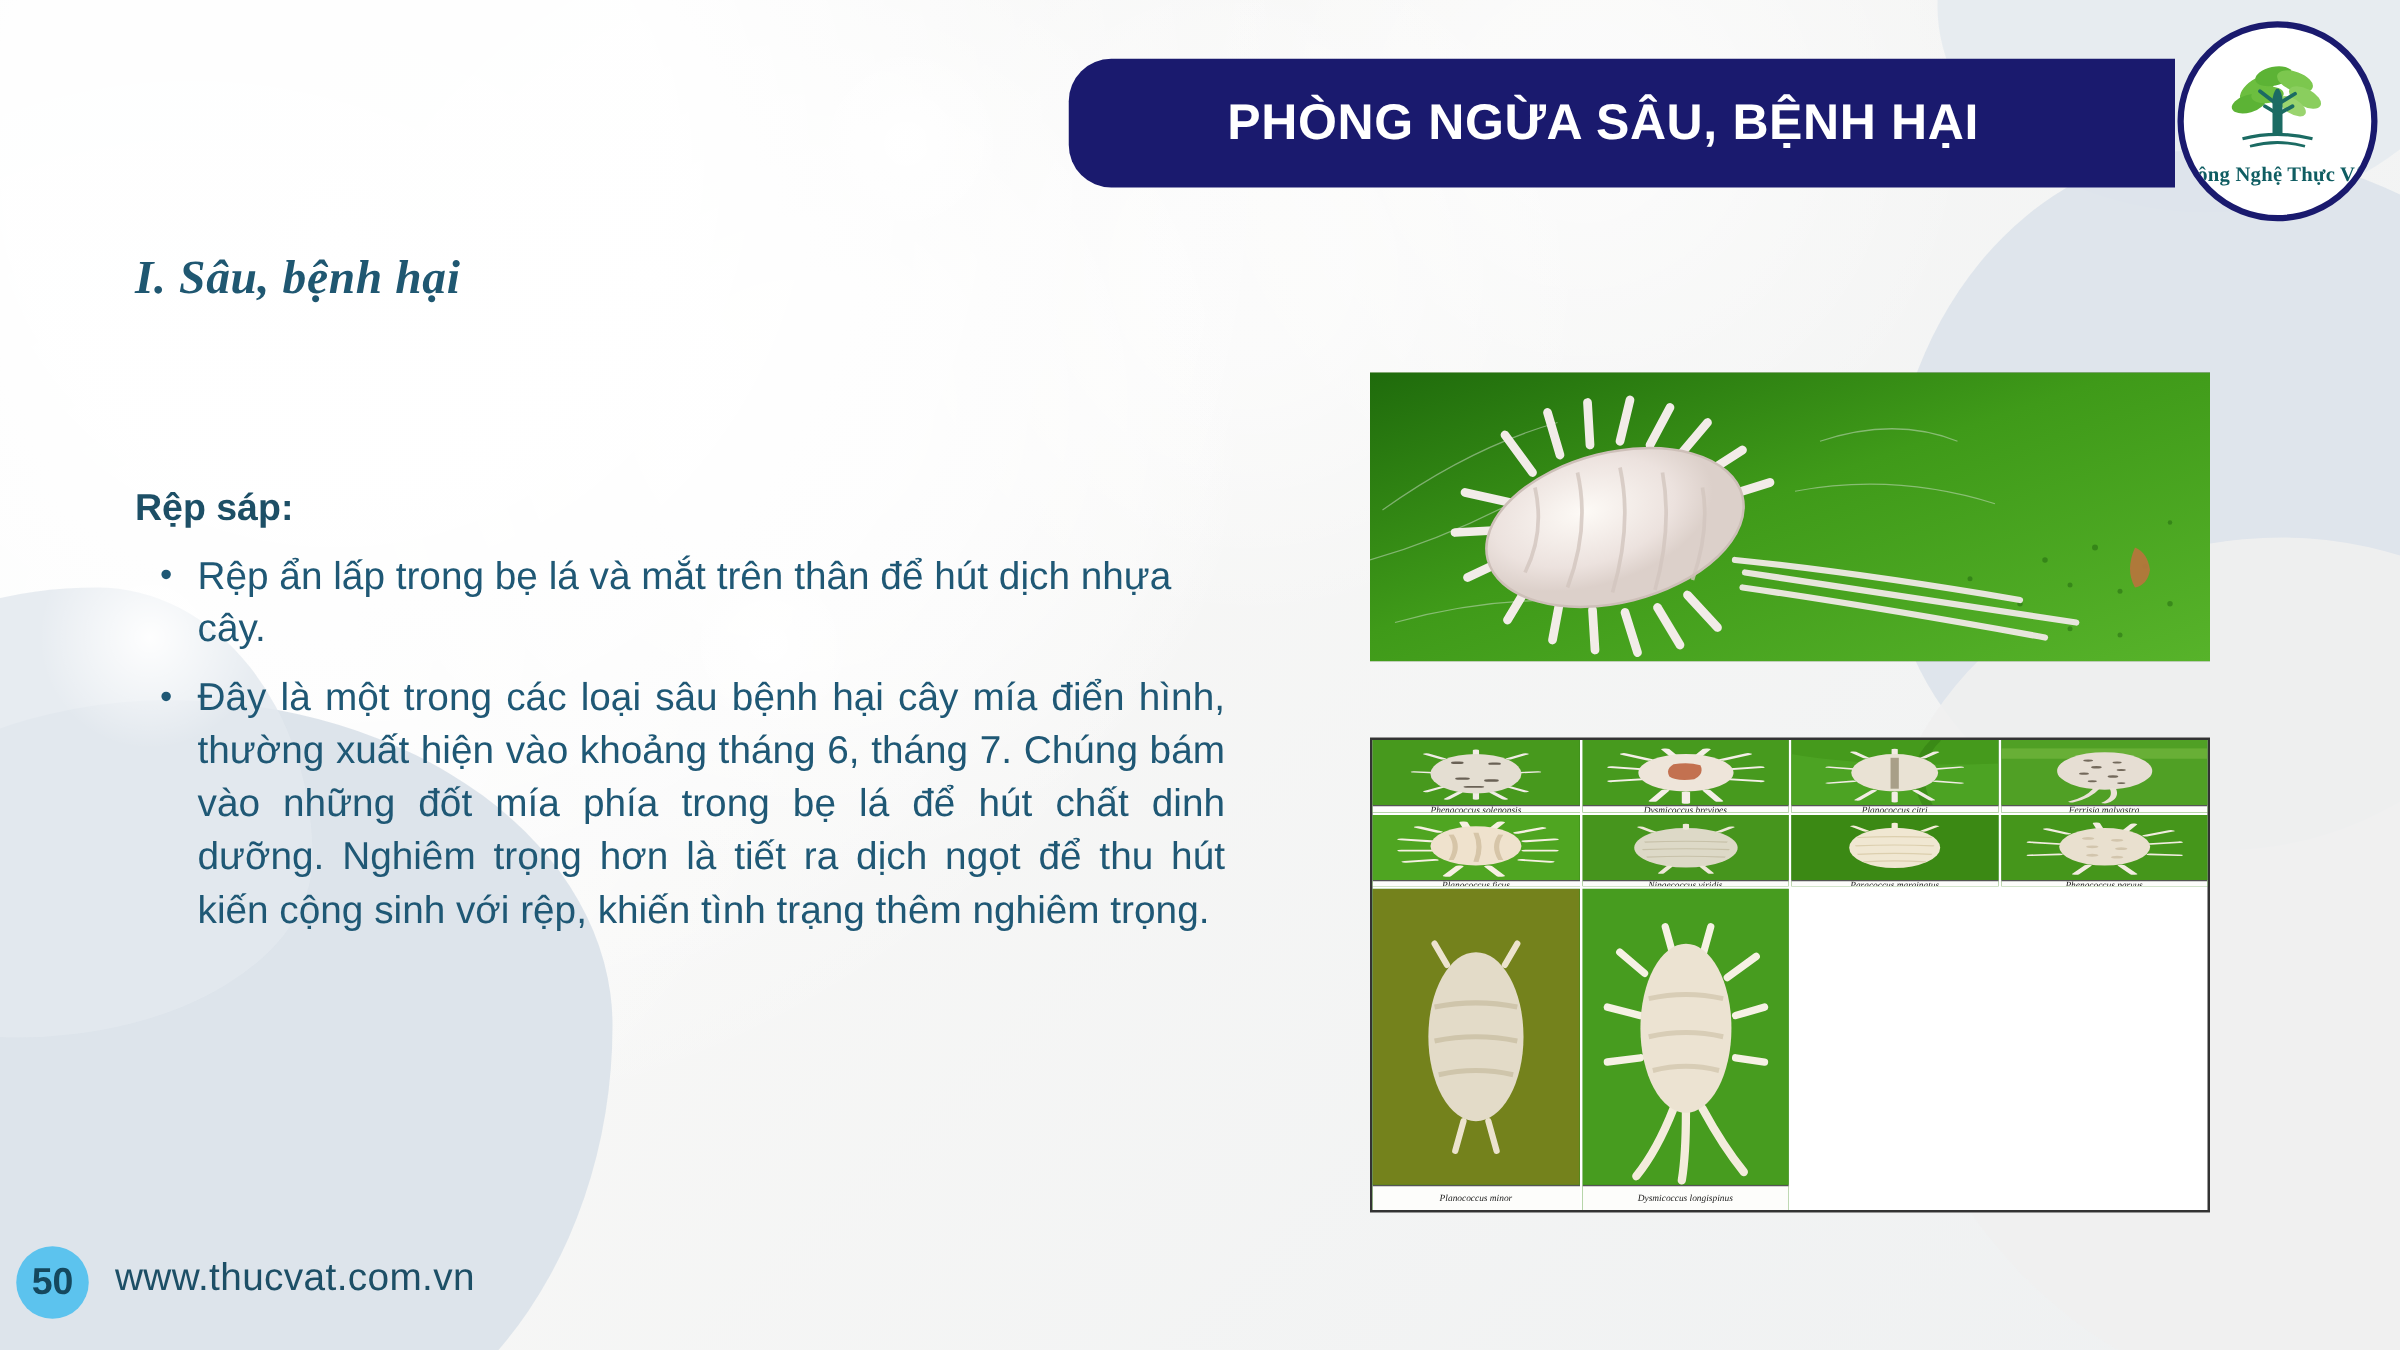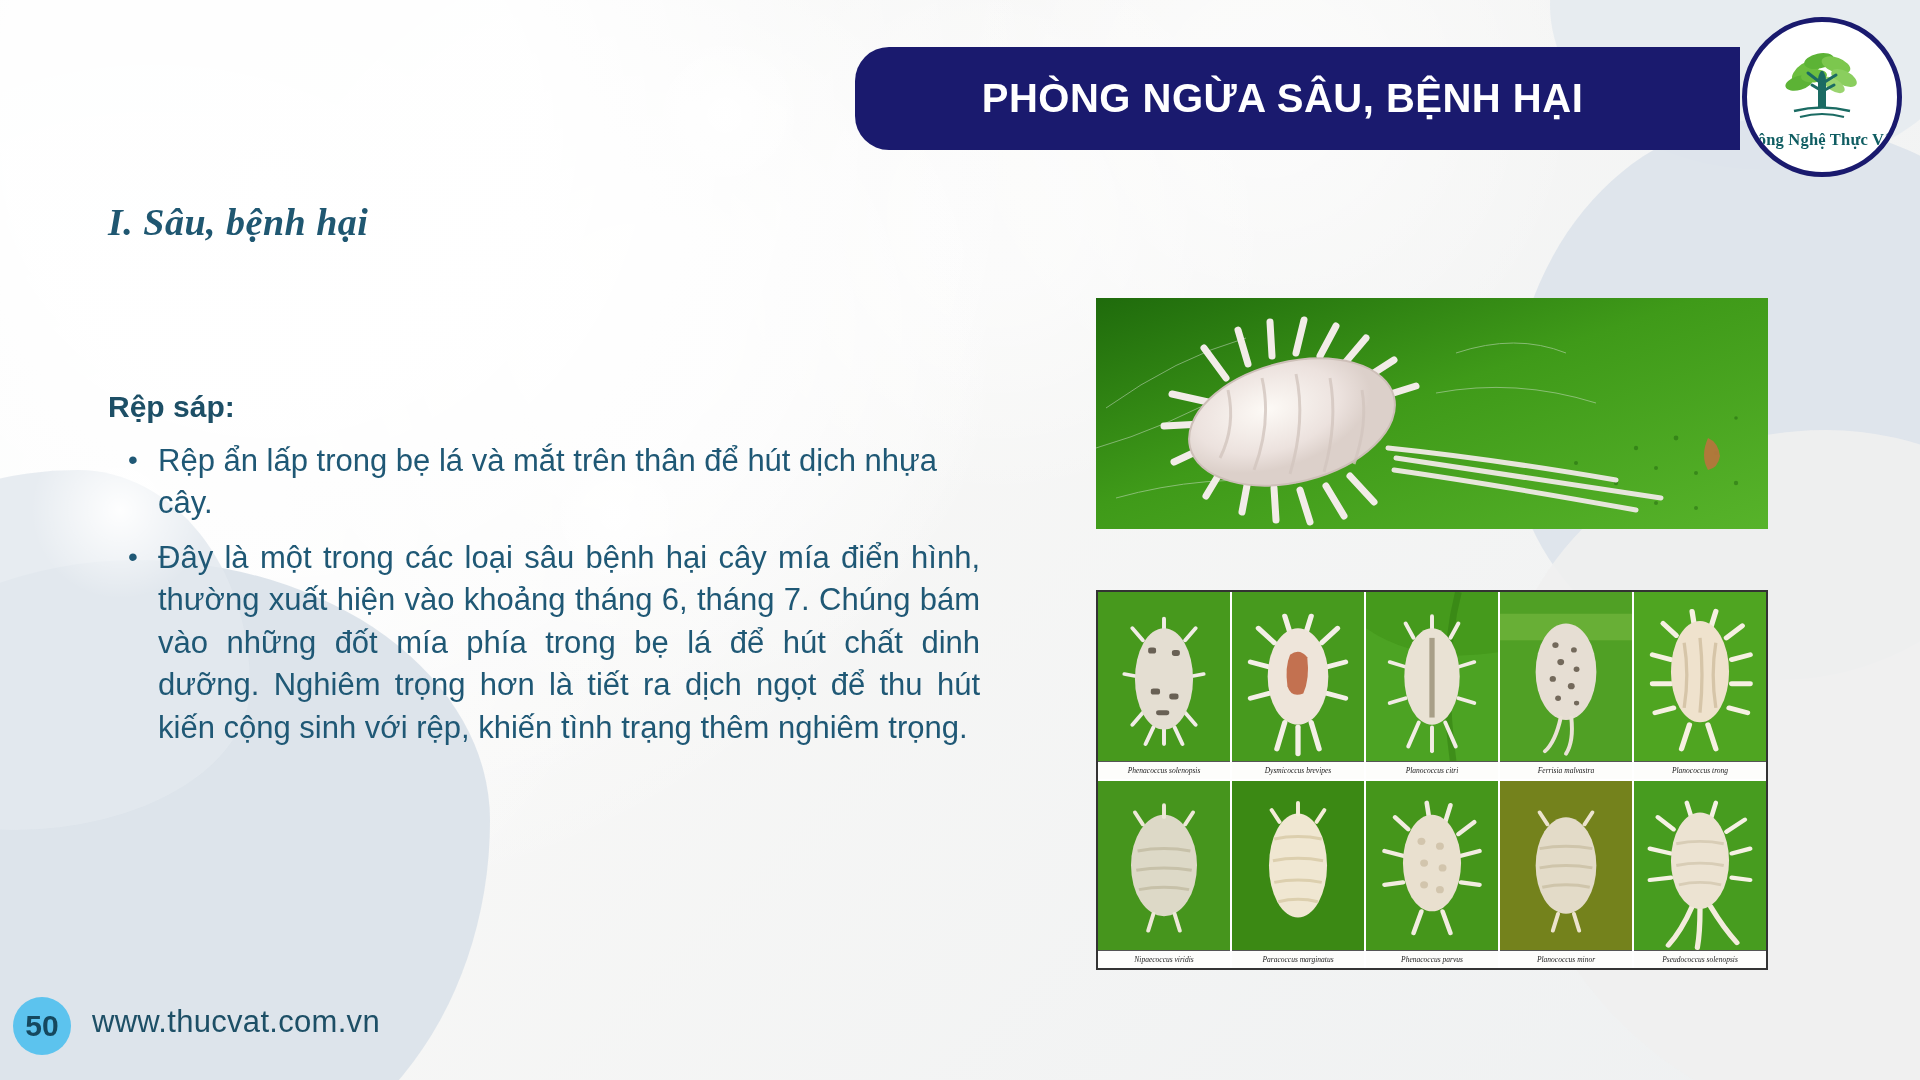--- a/index.html
+++ b/index.html
@@ -98,21 +98,21 @@
   .bullet .btext.nojust{text-align:left;}
 
   
   .photo-main{
     position:absolute;left:1096px;top:298px;width:672px;height:231px;
     overflow:hidden;background:#2d6a10;
   }
   .photo-grid{
     position:absolute;left:1096px;top:590px;width:672px;height:380px;
     background:#ffffff;border:2px solid #333;box-sizing:border-box;
-    display:grid;grid-template-columns:repeat(5,1fr);grid-template-rows:1fr 1fr;
+    display:grid;grid-template-columns:repeat(4,1fr);grid-template-rows:1fr 1fr;
     gap:2px;
   }
   .cell{position:relative;overflow:hidden;background:#3f8f1f;display:flex;flex-direction:column;}
   .cell .pic{flex:1 1 auto;position:relative;overflow:hidden;}
   .cell .cap{
     height:19px;background:#fdfdfb;color:#1a1a1a;font-size:7.5px;
     font-family:"Liberation Serif",serif;font-style:italic;
     display:flex;align-items:center;justify-content:center;
     border-top:1px solid #555;overflow:hidden;white-space:nowrap;
   }
@@ -390,21 +390,21 @@
               <line x1="56" y1="110" x2="62" y2="130"></line>
           </g>
           <ellipse cx="50" cy="66" rx="22" ry="42" fill="#efe2cd"></ellipse>
           <g stroke="#d6c5a8" stroke-width="2.5" fill="none">
             <path d="M38 42 Q42 68 38 96"></path>
               <path d="M50 38 Q53 68 50 100"></path>
               <path d="M62 42 Q58 68 62 96"></path>
           </g>
         </svg>
       </div>
-      <div class="cap">Planococcus trong</div>
+      <div class="cap">Planococcus ficus</div>
     </div>
 
     <div class="cell">
       <div class="pic">
         <svg width="100%" height="100%" viewBox="0 0 100 140" preserveAspectRatio="none">
           <rect width="100" height="140" fill="#3f8f18"></rect>
           <rect width="100" height="140" fill="#4f9e24" opacity=".45"></rect>
           <ellipse cx="50" cy="70" rx="25" ry="42" fill="#ddd9c7"></ellipse>
           <g stroke="#c7c1a9" stroke-width="2.5" fill="none">
             <path d="M30 58 Q50 54 70 58"></path>
@@ -519,20 +519,20 @@
               <path d="M58 104 Q68 122 78 134"></path>
           </g>
           <ellipse cx="50" cy="66" rx="22" ry="40" fill="#ece3d2"></ellipse>
           <g stroke="#d8cdb6" stroke-width="2.4" fill="none">
             <path d="M32 52 Q50 48 68 52"></path>
               <path d="M32 70 Q50 66 68 70"></path>
               <path d="M34 86 Q50 82 66 86"></path>
           </g>
         </svg>
       </div>
-      <div class="cap">Pseudococcus solenopsis</div>
+      <div class="cap">Dysmicoccus longispinus</div>
     </div>
   </div>
 
   <div class="page-badge">50</div>
   <div class="site-url">www.thucvat.com.vn</div>
 
 </div>
 
 </body></html>

